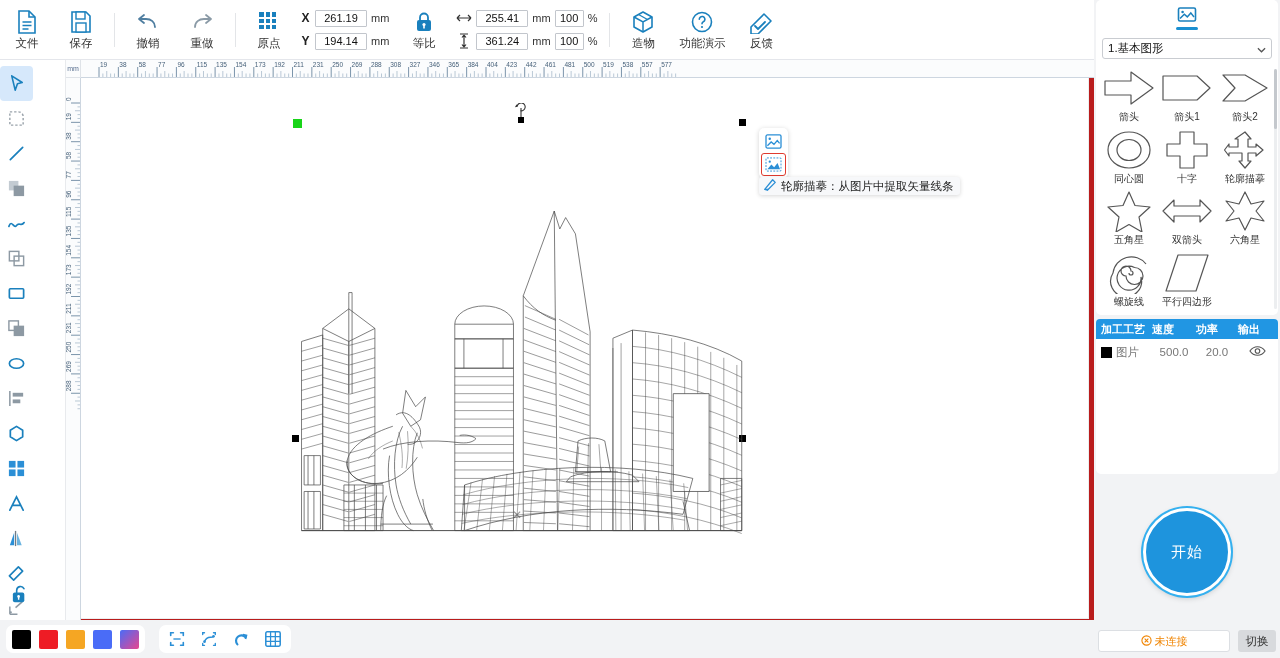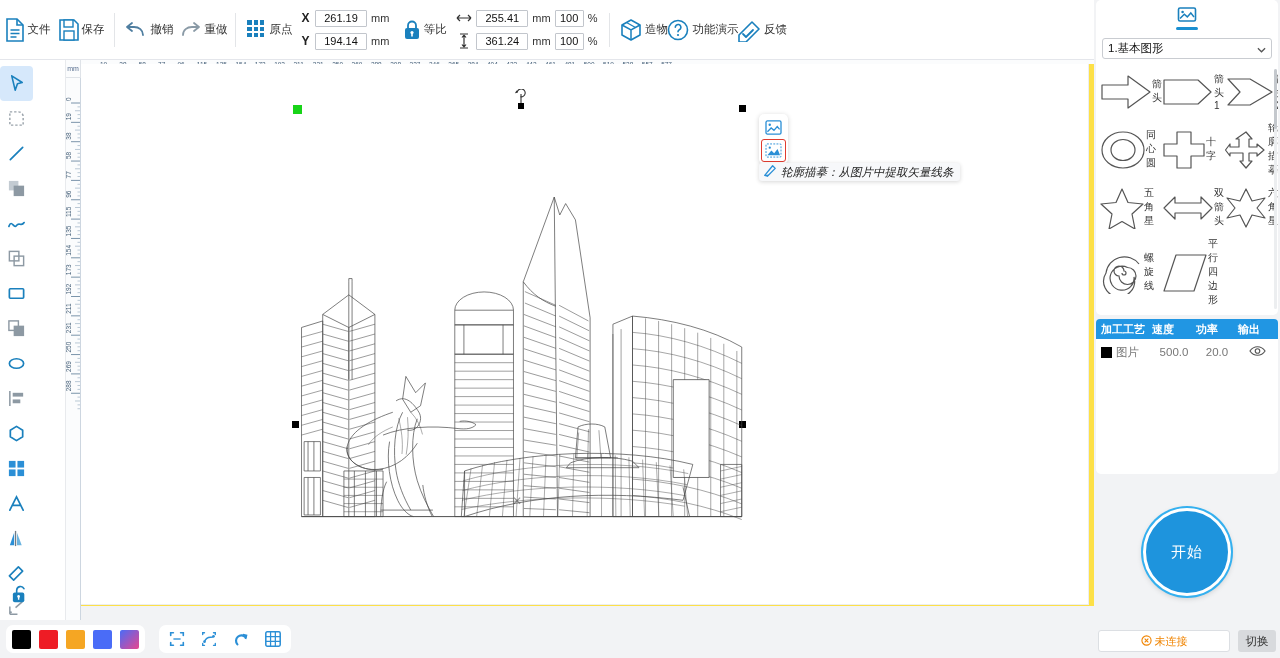--- a/index.html
+++ b/index.html
@@ -12,21 +12,21 @@
   #app { position:relative; width:1280px; height:658px; background:#f2f3f5; }
 
   
   .topbar {
     position:absolute; left:0; top:0; width:1094px; height:60px;
     background:#fff; display:flex; align-items:center;
     border-bottom:1px solid #e4e6eb;
   }
   .tb-group { display:flex; align-items:center; height:100%; }
   .tb-item {
-    display:flex; flex-direction:row; align-items:center; justify-content:center;
+    display:flex; flex-direction:column; align-items:center; justify-content:center;
     width:54px; height:56px; cursor:pointer; gap:2px;
   }
   .tb-item .ic { height:26px; display:flex; align-items:center; justify-content:center; }
   .tb-item .lbl { font-size:11.5px; color:#333; line-height:1.1; white-space:nowrap; }
   .tb-item.wide { width:64px; }
   .tb-sep { width:1px; height:34px; background:#e3e5e8; margin:0 6px; }
 
   .field-col { display:flex; flex-direction:column; gap:5px; justify-content:center; }
   .field-row { display:flex; align-items:center; gap:4px; height:18px; }
   .field-row .ax { font-weight:bold; font-size:12px; color:#222; width:11px; text-align:center; }
@@ -67,22 +67,22 @@
     background:#fbfcfd; border-bottom:1px solid #cdd6e0; overflow:hidden;
   }
   .ruler-v {
     position:absolute; left:66px; top:78px; width:15px; height:542px;
     background:#fbfcfd; border-right:1px solid #cdd6e0; overflow:hidden;
   }
   .ruler-h svg, .ruler-v svg { display:block; }
 
   
   .canvas-area {
-    position:absolute; left:81px; top:64px; width:1013px; height:542px;
-    background:#fde047; overflow:hidden;font-style:italic;
+    position:absolute; left:81px; top:78px; width:1013px; height:542px;
+    background:#b91c1c; overflow:hidden;
   }
   .page-sheet {
     position:absolute; left:0px; top:0px; width:1007px; height:540px;
     background:#fff; box-shadow:0 0 0 1px #eceef0;
   }
   .art { position:absolute; left:214px; top:120px; width:450px; height:345px; }
 
   
   .selmark { position:absolute; width:7px; height:7px; background:#000; }
   .greenmark { position:absolute; width:9px; height:9px; background:#18d418; }
@@ -129,21 +129,21 @@
   .rp-tab .und { width:22px; height:2.5px; background:#1a8fd1; margin-top:2px; border-radius:2px;}
   .selectbox {
     margin:4px 6px 6px 6px; height:21px; border:1px solid #c9ccd1; border-radius:3px;
     background:#fff; display:flex; align-items:center; justify-content:space-between;
     padding:0 5px; font-size:11.5px; color:#111; cursor:pointer;
   }
   .shape-grid {
     display:grid; grid-template-columns:repeat(3,1fr); padding:0 4px 4px 4px;
     height:250px; overflow:hidden; position:relative;
   }
-  .shape-cell { display:flex; flex-direction:row; align-items:center; cursor:pointer; }
+  .shape-cell { display:flex; flex-direction:column; align-items:center; cursor:pointer; }
   .shape-cell .sv { height:46px; display:flex; align-items:center; justify-content:center; }
   .shape-cell .sl { font-size:10px; color:#333; margin-top:-1px; }
   .scroll-track {
     position:absolute; right:1px; top:4px; width:3px; height:240px; background:#eceef0; border-radius:2px;
   }
   .scroll-thumb { position:absolute; right:1px; top:4px; width:3px; height:60px; background:#c4c8cd; border-radius:2px; }
 
   
   .proc-head {
     display:grid; grid-template-columns:56px 44px 42px 38px; background:#2196e3; height:20px;

